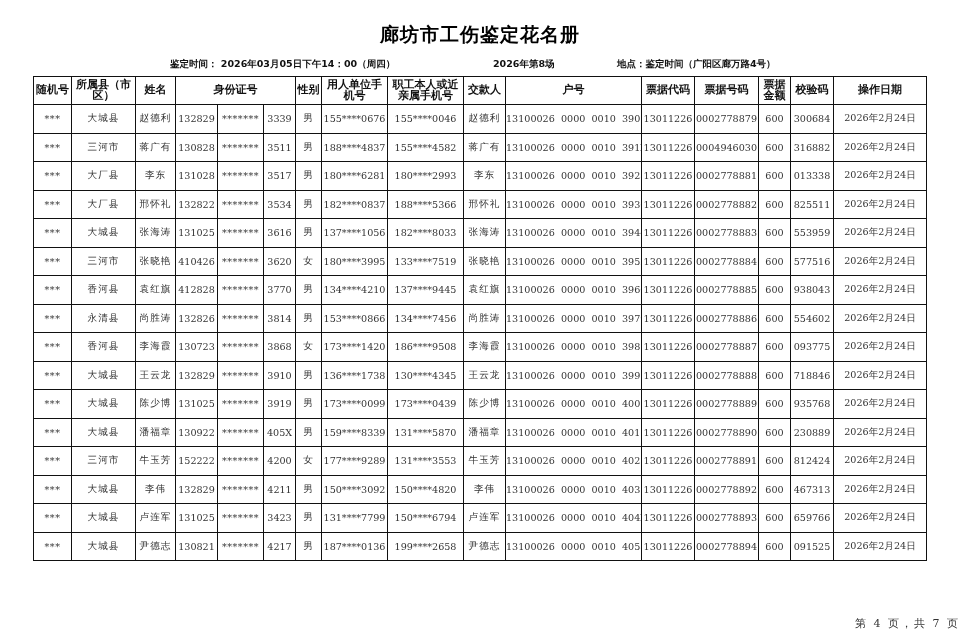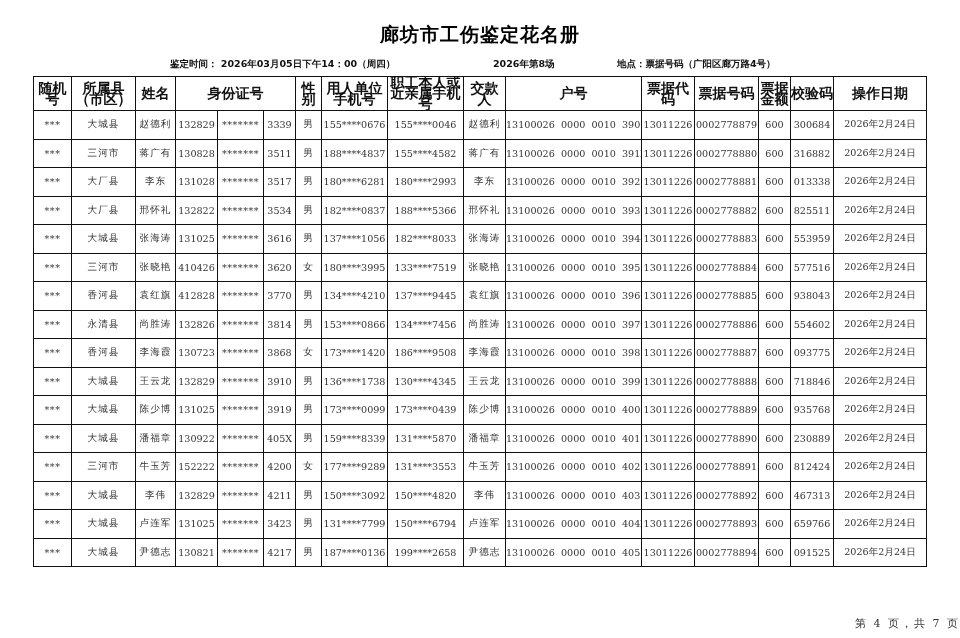--- a/index.html
+++ b/index.html
@@ -9,37 +9,37 @@
            font-family: "DejaVu Sans", "Liberation Sans", sans-serif; font-weight: bold;
            font-size: 19px; color: #000000; letter-spacing: 1px; }
   .meta { position: absolute; top: 58px; left: 0; width: 960px; height: 14px;
           font-family: "DejaVu Sans", "Liberation Sans", sans-serif; font-weight: bold;
           font-size: 9.5px; color: #111; padding-left: 20px; }
   .meta span { position: absolute; white-space: nowrap; }
   table.roster { position: absolute; top: 76px; left: 33px; border-collapse: collapse;
                  table-layout: fixed; width: 893px; }
   table.roster th, table.roster td { border: 1.6px solid #111; text-align: center;
                  padding: 0; overflow: hidden; white-space: nowrap; }
-  table.roster th { height: 27px; font-family: Liberation Sans, sans-serif;
-                 font-weight: bold; font-size: 14px; color: #111; line-height: 11px; white-space: normal; }
+  table.roster th { height: 27px; font-family: Liberation Mono, monospace;
+                 font-weight: bold; font-size: 11px; color: #111; line-height: 11px; white-space: normal; }
   table.roster td { height: 27.5px; font-size: 9.6px; color: #333; }
   td.masked { font-size: 8px; letter-spacing: 0.5px; color: #444; }
   td.name { font-size: 10px; letter-spacing: 1px; }
   .footer { position: absolute; top: 616px; left: 0; width: 960px; text-align: right;
             font-size: 11px; color: #333; letter-spacing: 2px; }
 </style>
 </head>
 <body>
 
 <div class="title">廊坊市工伤鉴定花名册</div>
 
 <div class="meta">
   <span style="left:170px;">鉴定时间：  2026年03月05日下午14：00（周四）</span>
   <span style="left:493px;">2026年第8场</span>
-  <span style="left:617px;">地点：票据号码（广阳区廊万路4号）</span>
+  <span style="left:617px;">地点：鉴定时间（广阳区廊万路4号）</span>
 </div>
 
 <table class="roster">
   <colgroup>
     <col style="width:38px">
       <col style="width:64px">
       <col style="width:40px">
     <col style="width:42px">
       <col style="width:46px">
       <col style="width:32px">
@@ -97,21 +97,21 @@
         <td class="name">蒋广有</td>
         <td>130828</td>
         <td class="masked">*******</td>
         <td>3511</td>
         <td class="name">男</td>
         <td>188****4837</td>
         <td>155****4582</td>
         <td class="name">蒋广有</td>
         <td style="white-space: pre;">13100026  0000  0010  391X</td>
         <td>13011226</td>
-        <td>0002778880</td>
+        <td>0004946030</td>
         <td>600</td>
         <td>316882</td>
         <td>2026年2月24日</td>
       </tr>
       <tr>
         <td class="masked">***</td>
         <td class="name">大厂县</td>
         <td class="name">李东</td>
         <td>131028</td>
         <td class="masked">*******</td>

